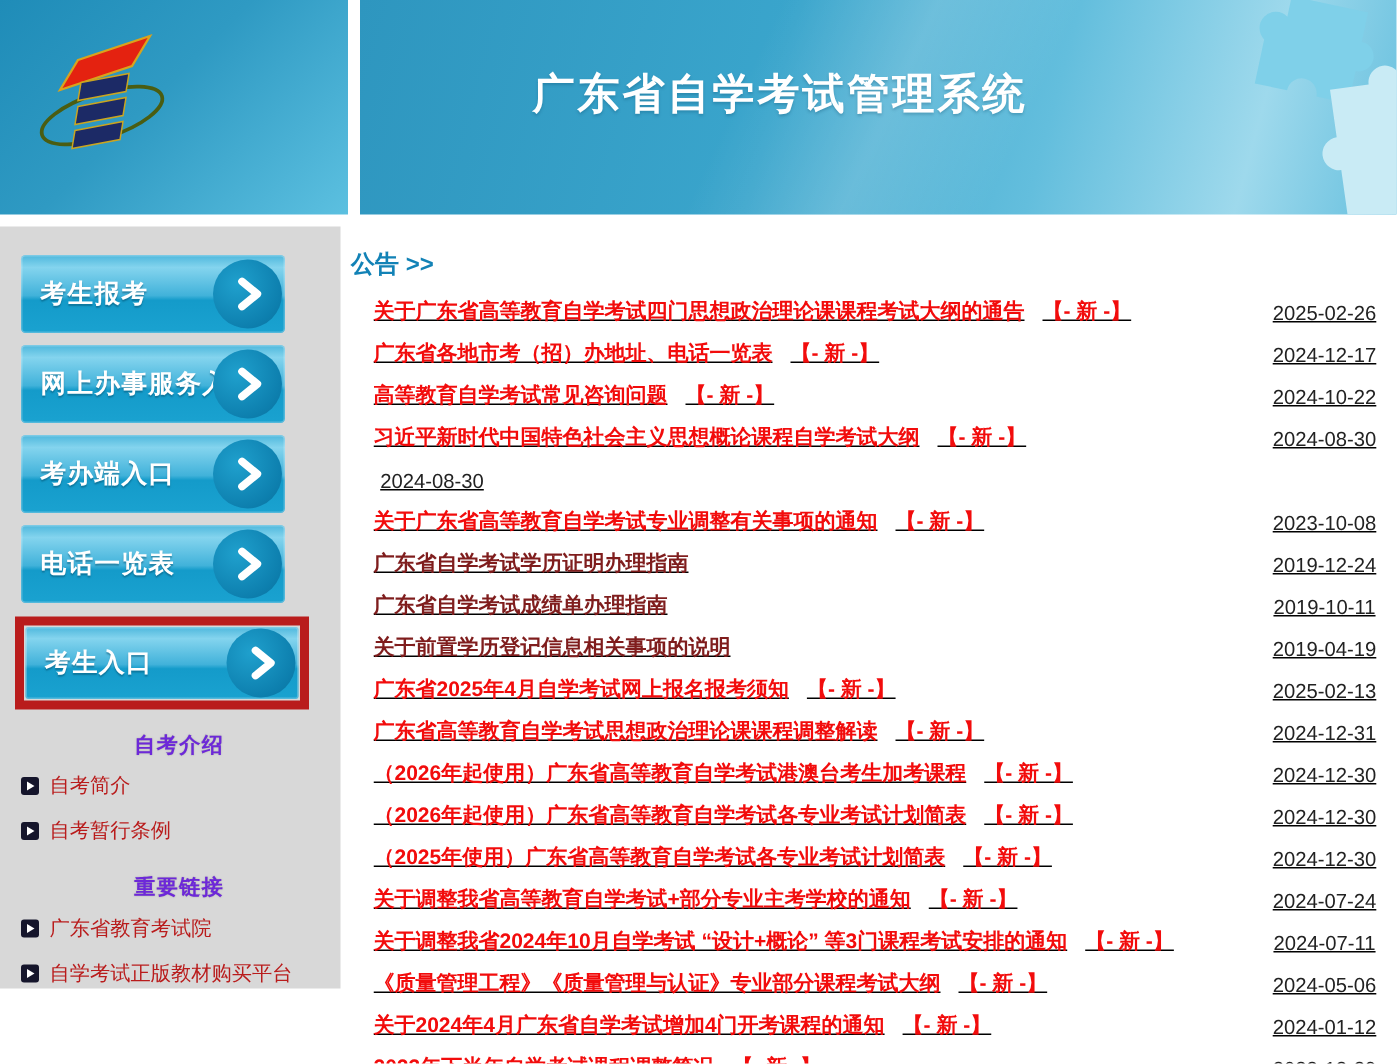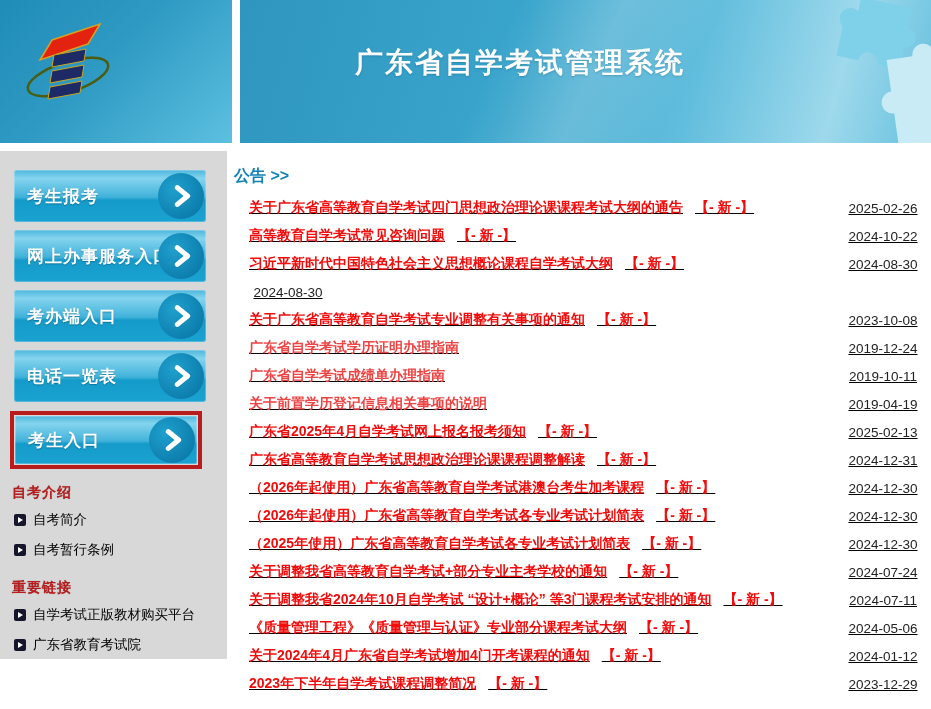--- a/index.html
+++ b/index.html
@@ -29,51 +29,51 @@
     color:#ffffff;font-size:28px;font-weight:bold;letter-spacing:2px;
     text-shadow:0 1px 2px rgba(0,60,90,.25);
   }
   .puzzles{position:absolute;right:0;top:0;height:143px;width:185px;}
   
   .sidebar{
     position:absolute;top:151px;left:0;width:227px;height:508px;
     background:#d8d8d8;
   }
   #side-buttons{padding-top:19px;}
-  .btn-slot{margin:0 0 8px 14px;width:192px;}
+  .btn-slot{margin:0 0 8px 14px;width:176px;}
   .side-btn{
     position:relative;height:52px;border-radius:3px;cursor:pointer;
     background:linear-gradient(180deg,#4db7dc 0%,#84d4ee 16%,#41b2da 52%,#149bca 58%,#1aa2d0 100%);
     box-shadow:inset 0 0 0 1px rgba(255,255,255,.25);
     overflow:hidden;
   }
   .btn-label{
     position:absolute;left:13px;top:50%;transform:translateY(-50%);
     color:#ffffff;font-size:17px;font-weight:bold;letter-spacing:1px;
     text-shadow:0 1px 1px rgba(0,70,100,.45);white-space:nowrap;
   }
   .btn-arrow{
     position:absolute;right:2px;top:50%;transform:translateY(-50%);
     width:46px;height:46px;border-radius:50%;
     background:radial-gradient(circle at 35% 35%,#1fa0cd 0%,#0d7fae 70%,#0a6f9b 100%);
   }
   .btn-arrow svg{position:absolute;left:11px;top:9px;width:26px;height:28px;}
   .ring{
     margin:9px 0 0 10px;width:182px;padding:1px;
-    border:4px solid #b91c1c;
+    border:6px solid #b91c1c;
   }
   .ring .side-btn{border-radius:2px;height:48px;}
   #side-sections{padding:13px 0 0 12px;}
   .sec-title{
-    color:#b91c1c;font-size:14px;font-weight:bold;letter-spacing:1px;
-    line-height:20px;margin:0 0 9px 0;text-shadow:0 0 1px rgba(120,120,120,.6);
+    color:#6d28d9;font-size:14px;font-weight:bold;letter-spacing:1px;
+    line-height:20px;margin:0 0 9px 0;text-shadow:0 0 1px rgba(120,120,120,.6);text-align:center;
   }
   .sec-link{
     display:flex;align-items:center;gap:7px;margin:0 0 13px 2px;cursor:pointer;
-    color:#000000;font-size:13.5px;line-height:17px;white-space:nowrap;
+    color:#b91c1c;font-size:13.5px;line-height:17px;white-space:nowrap;
   }
   .mini-icon{
     flex:0 0 auto;width:12px;height:12px;background:#15152b;border-radius:2px;
     position:relative;display:inline-block;
   }
   .mini-icon::after{
     content:"";position:absolute;left:4px;top:3px;
     border-left:5px solid #ffffff;border-top:3px solid transparent;border-bottom:3px solid transparent;
   }
   .sec-gap{height:6px;}
@@ -82,21 +82,21 @@
   .notice-link{
     display:inline-block;margin:15px 0 0 7px;
     color:#1282b6;font-size:16px;font-weight:bold;text-decoration:none;cursor:pointer;
   }
   #rows{margin-top:7px;}
   .row{
     display:flex;align-items:center;height:28px;padding-left:22px;white-space:nowrap;text-decoration:underline;
   }
   .row-title{flex:1 1 auto;font-size:14px;font-weight:bold;text-decoration:none;cursor:pointer;overflow:hidden;}
   .row-title.red{color:#f20c0c;}
-  .row-title.blue{color:#ef4444;}
+  .row-title.blue{color:#7f1d1d;}
   .new-marker{margin-left:12px;font-weight:bold;}
   .row-date{
     flex:0 0 78px;text-align:center;padding-right:9px;
     color:#222222;font-size:13.5px;font-weight:normal;
   }
 </style>
 </head>
 <body>
 
 <div class="header">
@@ -188,38 +188,42 @@
         <span>自考简介</span>
       </a>
       <a class="sec-link">
         <span class="mini-icon"></span>
         <span>自考暂行条例</span>
       </a>
       <div class="sec-gap"></div>
       <div class="sec-title">重要链接</div>
       <a class="sec-link">
         <span class="mini-icon"></span>
+        <span>广东省教育考试院</span>
+      </a>
+      <a class="sec-link">
+        <span class="mini-icon"></span>
         <span>自学考试正版教材购买平台</span>
-      </a>
-      <a class="sec-link">
-        <span class="mini-icon"></span>
-        <span>广东省教育考试院</span>
       </a>
       <div class="sec-gap"></div>
     </div>
 </aside>
 
 <main class="main">
   <a class="notice-link">公告 &gt;&gt;</a>
   <div id="rows">
       <div class="row">
         <a class="row-title red">关于广东省高等教育自学考试四门思想政治理论课课程考试大纲的通告<span class="new-marker">【- 新 -】</span></a>
         <span class="row-date">2025-02-26</span>
       </div>
       <div class="row">
+        <a class="row-title red">广东省各地市考（招）办地址、电话一览表<span class="new-marker">【- 新 -】</span></a>
+        <span class="row-date">2024-12-17</span>
+      </div>
+      <div class="row">
         <a class="row-title red">高等教育自学考试常见咨询问题<span class="new-marker">【- 新 -】</span></a>
         <span class="row-date">2024-10-22</span>
       </div>
       <div class="row">
         <a class="row-title red">习近平新时代中国特色社会主义思想概论课程自学考试大纲<span class="new-marker">【- 新 -】</span></a>
         <span class="row-date">2024-08-30</span>
       </div>
       <div class="row">
         <span class="row-date">2024-08-30</span>
       </div>

